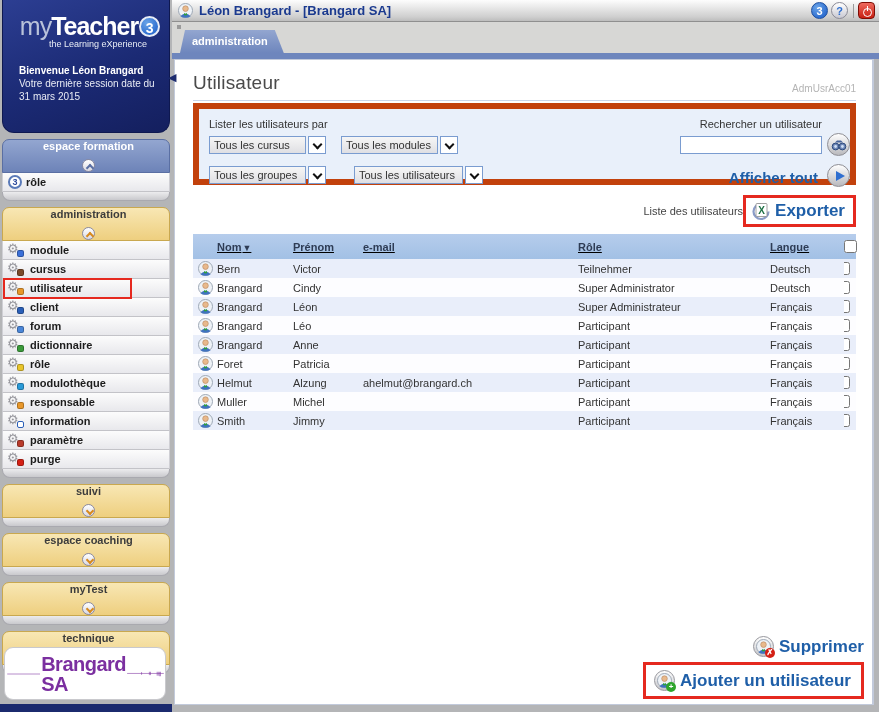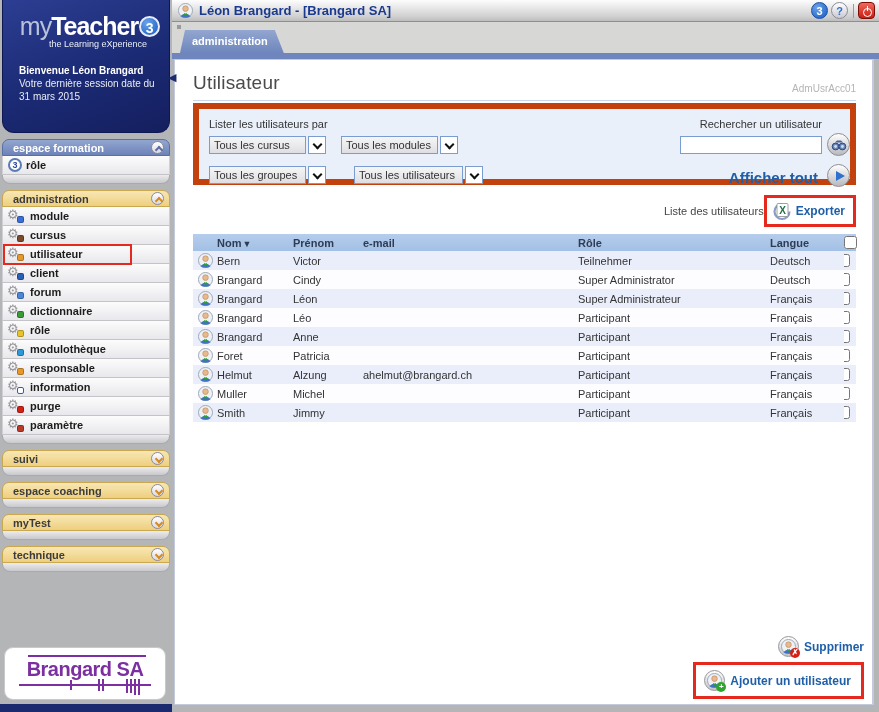--- a/index.html
+++ b/index.html
@@ -28,23 +28,24 @@
     display: inline-block; width: 21px; height: 21px; border-radius: 50%;
     background: radial-gradient(circle at 35% 30%, #6aa4e8, #2f6fd0 70%);
     border: 2px solid #e8edf6; color: #fff; font-weight: bold; font-size: 14px;
     text-align: center; line-height: 20px; vertical-align: 2px; margin-left: 1px;
   }
   .tagline { color: #e9edf5; font-size: 9px; text-align: right; padding-right: 14px; margin-top: -2px; }
   .welcome1 { color: #ffffff; font-weight: bold; font-size: 10px; margin-top: 16px; }
   .welcome2 { color: #e8ebf4; font-size: 10px; margin-top: 2px; line-height: 1.25; }
 
   .sec-header {
-    margin: 0 2px; height: 17px; display: flex; align-items: center;
+    margin: 0 2px; height: 34px; display: flex; align-items: center;
     padding: 0 5px 0 10px; border-radius: 7px 7px 0 0;
     position: relative;
+    flex-direction: column;
   }
   .sec-header.blue { background: linear-gradient(#93a6d0,#6d83b8); border: 1px solid #5a6fa3; }
   .sec-header.blue .shlabel { color: #ffffff; }
   .sec-header.tan { background: linear-gradient(#f8e7b4,#eecf7f); border: 1px solid #c9a84f; }
   .sec-header.tan .shlabel { color: #3c3c3c; }
   .shlabel { font-size: 11px; font-weight: bold; flex: 1; }
   .gap6 { height: 6px; }
 
   .chev { width: 13px; height: 13px; border-radius: 50%; background: linear-gradient(#ffffff,#d9d9e2); border: 1px solid #8a8aa0; position: relative; flex: none; }
   .chev::after {
@@ -75,21 +76,21 @@
   .sec-footer {
     margin: 0 2px; height: 9px;
     background: linear-gradient(#ececee,#c9c9cd);
     border: 1px solid #a9a9af; border-top: none;
     border-radius: 0 0 8px 8px;
   }
 
   .company-box {
     position: absolute; left: 4px; bottom: 12px; width: 162px; height: 53px;
     background: #fff; border: 1px solid #c9c9cd; border-radius: 9px;
-    display: flex; flex-direction: column; align-items: center; justify-content: center;
+    display: flex; flex-direction: row; align-items: center; justify-content: center;
   }
   .company-name { color: #7b2fa0; font-size: 20px; font-weight: bold; letter-spacing: -0.5px; line-height: 1; }
   .company-box svg { display: block; }
   .navy-strip { position: absolute; left: 0; bottom: 0; width: 172px; height: 8px; background: #1b2a6e; }
 
   
   .main { position: absolute; left: 172px; top: 0; width: 707px; height: 712px; }
   .titlebar {
     height: 22px; background: linear-gradient(#fdfdfd,#cfcfcf 80%,#bdbdbd);
     border-bottom: 1px solid #8f8f8f; display: flex; align-items: center; padding: 0 4px 0 6px;
@@ -146,25 +147,25 @@
     display: flex; align-items: center; justify-content: center; cursor: pointer;
   }
   .btn-binoc { right: 0px; top: 24px; }
   .btn-play  { right: 0px; top: 55px; }
   .play-tri { width: 0; height: 0; border-left: 9px solid #2f6fd0; border-top: 5.5px solid transparent; border-bottom: 5.5px solid transparent; margin-left: 3px; }
   .show-all { position: absolute; right: 32px; top: 60px; color: #1f5fa8; font-weight: bold; font-size: 15px; }
 
   .list-row { display: flex; align-items: center; justify-content: flex-end; margin-top: 8px; height: 36px; }
   .list-label { font-size: 11px; color: #444; }
   .export-btn { display: flex; align-items: center; gap: 4px; border: 3px solid #e5291f; padding: 3px 8px 3px 5px; cursor: pointer; background: #fff; }
-  .blue-link { color: #1f5fa8; font-weight: bold; font-size: 12px; }
+  .blue-link { color: #1f5fa8; font-weight: bold; font-size: 17px; }
 
   .utable { margin-top: 5px; }
   .thead, .trow { display: grid; grid-template-columns: 24px 76px 70px 215px 192px 74px 1fr; align-items: center; }
-  .thead { height: 17px; background: linear-gradient(#b6cdec,#a2c0e5); }
+  .thead { height: 25px; background: linear-gradient(#b6cdec,#a2c0e5); text-decoration: underline; }
   .th { font-size: 11px; font-weight: bold; color: #2e3c55; white-space: nowrap; }
   .trow { height: 19px; background: #fdfdff; }
   .trow:nth-child(even) { background: #e9eefa; }
   .td { font-size: 11px; color: #333; white-space: nowrap; overflow: hidden; }
   .c-icon { display: flex; justify-content: center; }
   .c-check { display: flex; justify-content: flex-end; padding-right: 6px; }
   .c-check input { width: 13px; height: 13px; }
   .sort { font-size: 9px; color: #2e3c55; margin-left: 1px; }
   .avatar { width: 15px; height: 15px; }
 
@@ -292,29 +293,29 @@
       <span class="ilabel">responsable</span>
     </div>
     <div class="item">
       <span class="mi">
           <span class="dot" style="background:#fff;border-color:#2a5fb8;"></span>
         </span>
       <span class="ilabel">information</span>
     </div>
     <div class="item">
       <span class="mi">
+          <span class="dot" style="background:#b83a2a"></span>
+        </span>
+      <span class="ilabel">paramètre</span>
+    </div>
+    <div class="item">
+      <span class="mi">
           <span class="dot" style="background:#d42015"></span>
         </span>
       <span class="ilabel">purge</span>
-    </div>
-    <div class="item">
-      <span class="mi">
-          <span class="dot" style="background:#b83a2a"></span>
-        </span>
-      <span class="ilabel">paramètre</span>
     </div>
     <div class="sec-footer"></div>
 
     <div class="gap6"></div>
 
     <div class="sec-header tan">
       <span class="shlabel">suivi</span>
       <span class="chev down orange"></span>
     </div>
     <div class="sec-footer"></div>

